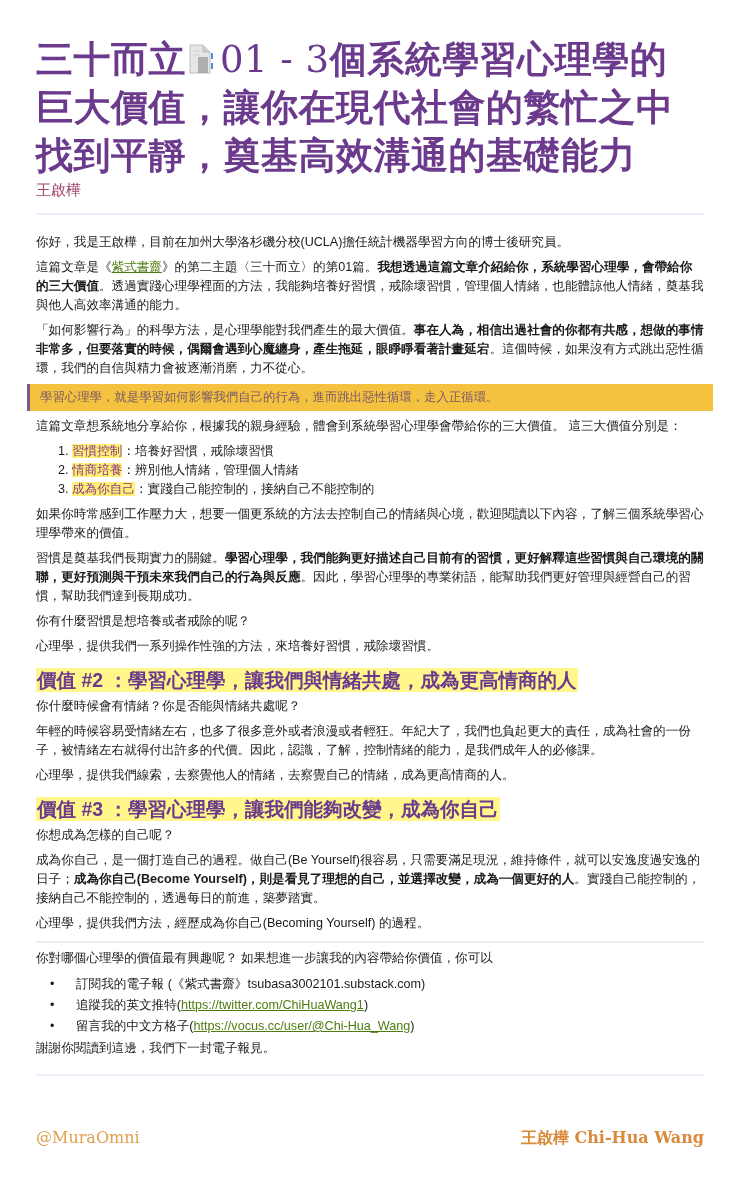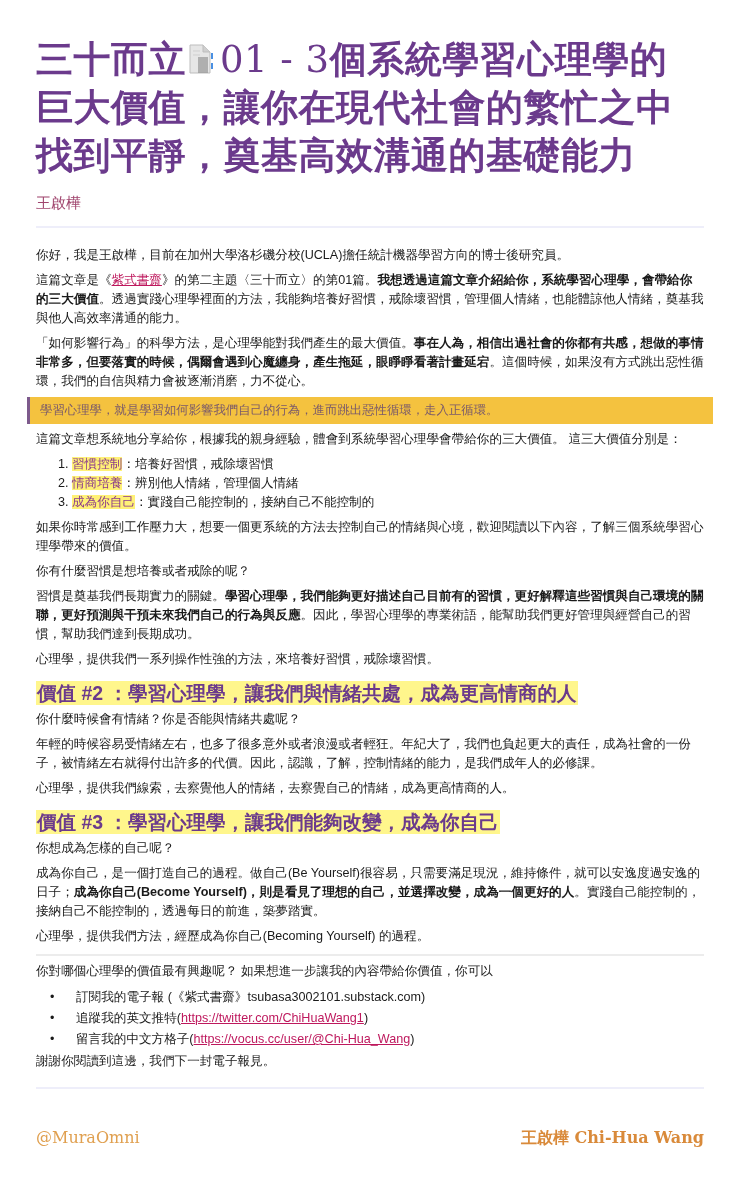--- a/index.html
+++ b/index.html
@@ -4,25 +4,25 @@
 <style>
   html, body { margin: 0; padding: 0; background: #ffffff; }
   body { width: 740px; height: 1198px; overflow: hidden; position: relative;
          font-family: "Liberation Sans", "DejaVu Sans", sans-serif; color: #1a1a1a; }
   .page { position: absolute; left: 36px; top: 0; width: 668px; }
   .title { margin: 36px 0 0 0; font-size: 37px; line-height: 48px; font-weight: bold;
            color: #6b3a8c; letter-spacing: 0.5px; }
   .title .doc-icon { display: inline-block; width: 26px; height: 32px; vertical-align: -3px;
            margin: 0 6px 0 2px; position: relative; }
   .title .num { font-family: "DejaVu Serif", serif; font-weight: normal; }
-  .author { font-size: 15px; color: #a0456e; margin-top: 13px; line-height: 20px; }
+  .author { font-size: 15px; color: #a0456e; margin-top: 0px; line-height: 20px; }
   .hr-top { height: 2px; background: #eeeefa; margin: 13px 0 18px 0; }
   p { margin: 0 0 6px 0; font-size: 12.6px; line-height: 19px; }
   b { font-weight: bold; }
-  a { color: #be185d; text-decoration: underline; }
+  a { color: #4d7c0f; text-decoration: underline; }
   .callout { background: #f4c23f; border-left: 3px solid #7d5a8c; margin: 0 -9px 6px -9px;
              padding: 4px 10px 4px 10px; font-size: 12.4px; line-height: 19px; color: #7a5a6a; }
   ol.values { margin: 0 0 6px 0; padding-left: 36px; font-size: 12.6px; line-height: 19px; }
   ol.values li { margin: 0 0 0 0; }
   .hl { background: #fff176; color: #8a3a8c; }
   h2 { margin: 6px 0 5px 0; font-size: 19.5px; line-height: 24px; font-weight: bold;
        color: #6b3a8c; display: inline-block; background: #fff68c; padding: 0 1px; }
   .h2wrap { margin: 0; }
   .hr-mid { height: 2px; background: #ececec; margin: 8px 0 6px 0; }
   ul.links { margin: 2px 0 2px 0; padding-left: 0; list-style: none; font-size: 12.6px; line-height: 21px; }
@@ -60,22 +60,22 @@
   <div class="callout">學習心理學，就是學習如何影響我們自己的行為，進而跳出惡性循環，走入正循環。</div>
 
   <p>這篇文章想系統地分享給你，根據我的親身經驗，體會到系統學習心理學會帶給你的三大價值。 這三大價值分別是：</p>
   <ol class="values">
     <li><span class="hl">習慣控制</span><span>：培養好習慣，戒除壞習慣</span></li>
     <li><span class="hl">情商培養</span><span>：辨別他人情緒，管理個人情緒</span></li>
     <li><span class="hl">成為你自己</span><span>：實踐自己能控制的，接納自己不能控制的</span></li>
   </ol>
   <p>如果你時常感到工作壓力大，想要一個更系統的方法去控制自己的情緒與心境，歡迎閱讀以下內容，了解三個系統學習心理學帶來的價值。</p>
 
+  <p><span>習慣是奠基我們長期實力的關鍵。</span><b>學習心理學，我們能夠更好描述自己目前有的習慣，更好解釋這些習慣與自己環境的關聯，更好預測與干預未來我們自己的行為與反應</b><span>。因此，學習心理學的專業術語，能幫助我們更好管理與經營自己的習慣，幫助我們達到長期成功。</span></p>
   <p>你有什麼習慣是想培養或者戒除的呢？</p>
-  <p><span>習慣是奠基我們長期實力的關鍵。</span><b>學習心理學，我們能夠更好描述自己目前有的習慣，更好解釋這些習慣與自己環境的關聯，更好預測與干預未來我們自己的行為與反應</b><span>。因此，學習心理學的專業術語，能幫助我們更好管理與經營自己的習慣，幫助我們達到長期成功。</span></p>
   <p>心理學，提供我們一系列操作性強的方法，來培養好習慣，戒除壞習慣。</p>
 
   <div class="h2wrap"><h2>價值 #2 ：學習心理學，讓我們與情緒共處，成為更高情商的人</h2></div>
   <p>你什麼時候會有情緒？你是否能與情緒共處呢？</p>
   <p>年輕的時候容易受情緒左右，也多了很多意外或者浪漫或者輕狂。年紀大了，我們也負起更大的責任，成為社會的一份子，被情緒左右就得付出許多的代價。因此，認識，了解，控制情緒的能力，是我們成年人的必修課。</p>
   <p>心理學，提供我們線索，去察覺他人的情緒，去察覺自己的情緒，成為更高情商的人。</p>
 
   <div class="h2wrap"><h2>價值 #3 ：學習心理學，讓我們能夠改變，成為你自己</h2></div>
   <p>你想成為怎樣的自己呢？</p>
   <p><span>成為你自己，是一個打造自己的過程。做自己(Be Yourself)很容易，只需要滿足現況，維持條件，就可以安逸度過安逸的日子；</span><b>成為你自己(Become Yourself)，則是看見了理想的自己，並選擇改變，成為一個更好的人</b><span>。實踐自己能控制的，接納自己不能控制的，透過每日的前進，築夢踏實。</span></p>

